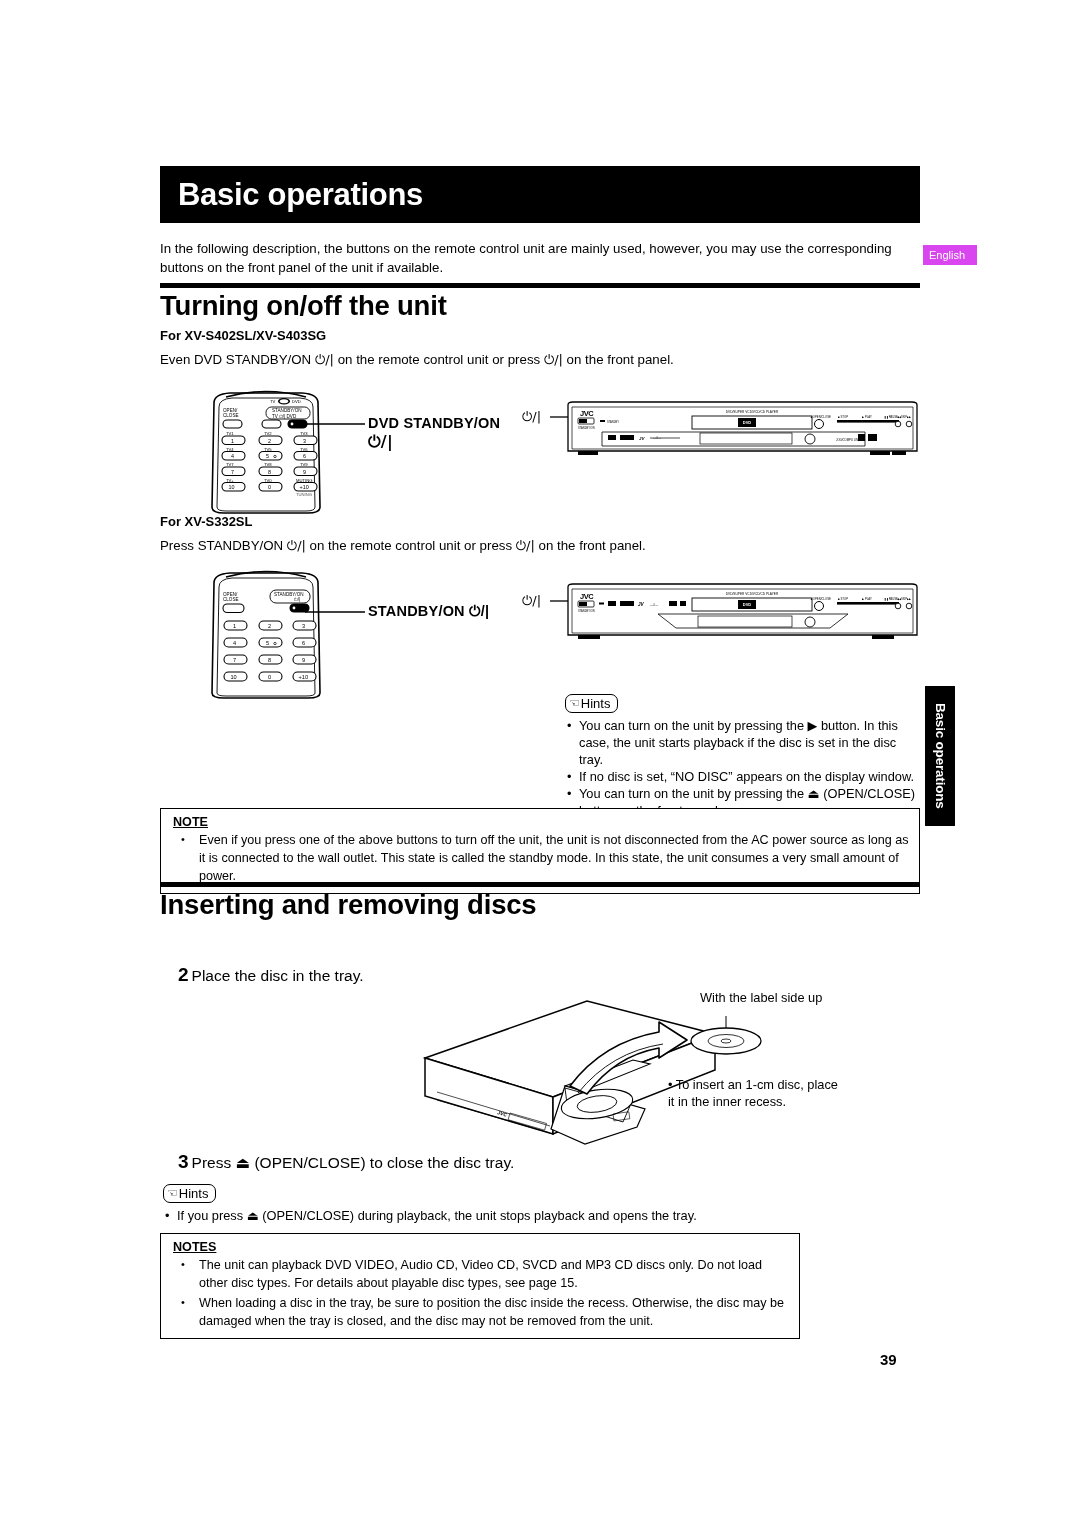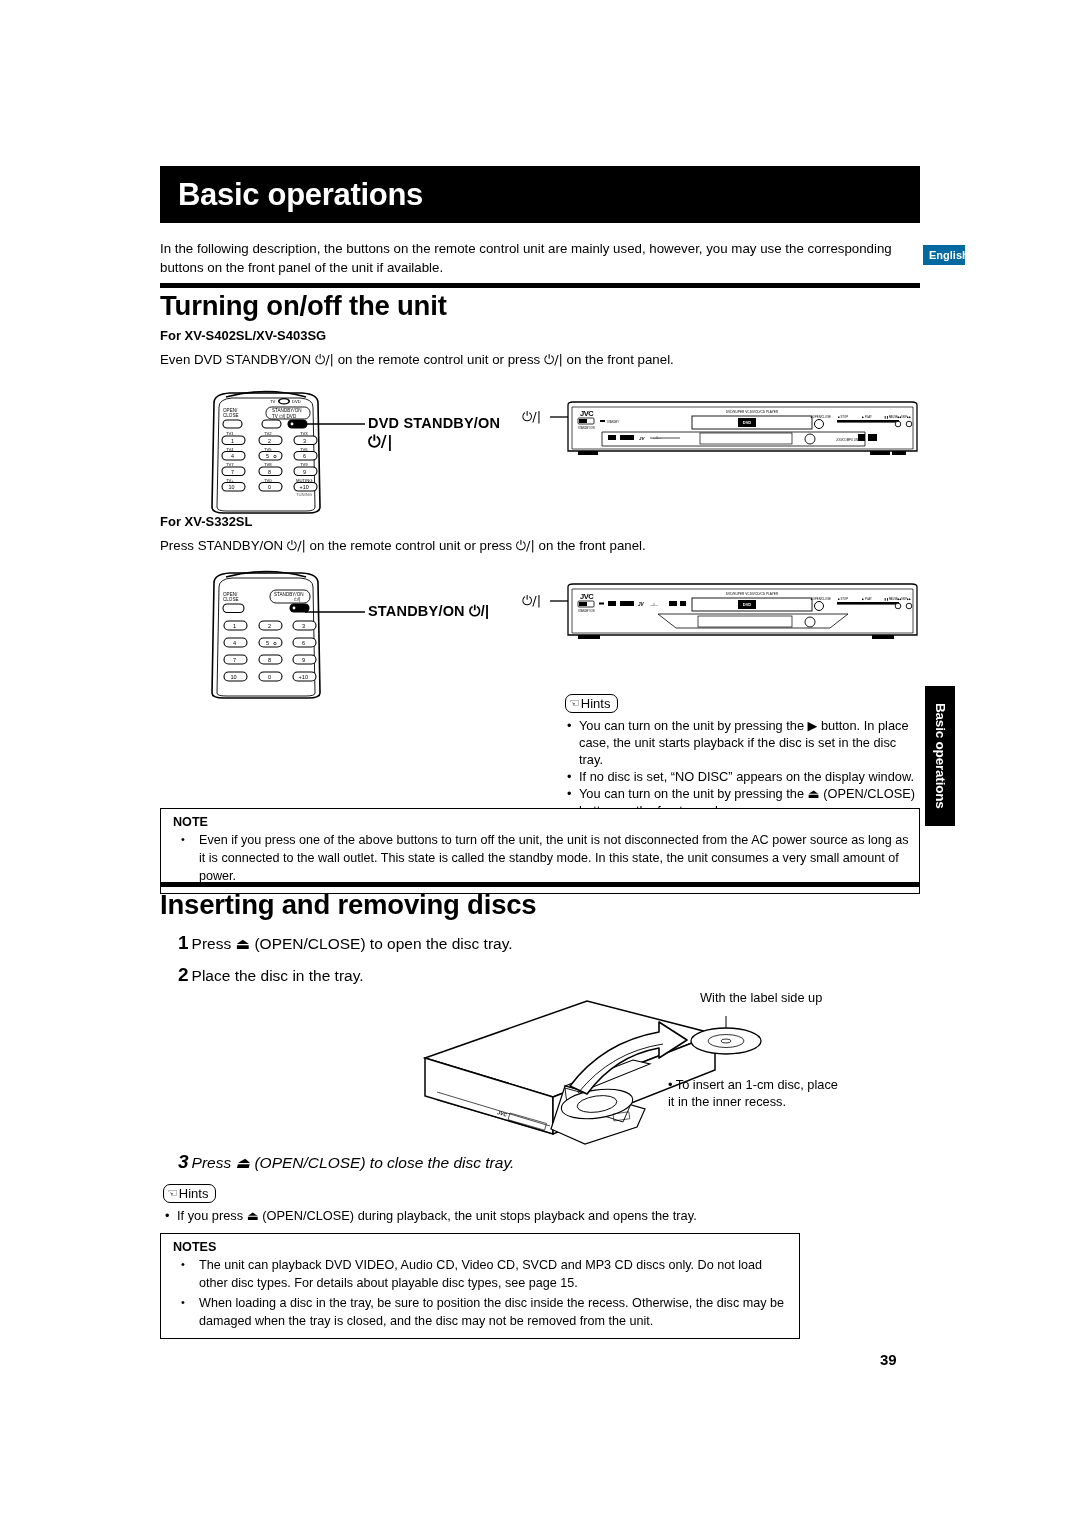--- a/index.html
+++ b/index.html
@@ -34,25 +34,25 @@
     font-weight: bold;
     letter-spacing: -0.3px;
     padding-left: 18px;
     font-family: "Liberation Sans", sans-serif;
   }
 
   
   .english-tab {
     position: absolute;
     left: 923px; top: 224px;
-    width: 42px; height: 20px;
-    background: #0369a1;
+    width: 54px; height: 20px;
+    background: #d946ef;
     color: #fff;
     font-size: 11px;
-    font-weight: bold;
+    font-weight: normal;
     display: flex;
     align-items: center;
     padding-left: 6px;
   }
 
   
   .intro {
     position: absolute;
     left: 160px; top: 218px;
     width: 740px;
@@ -138,20 +138,21 @@
   
   .note-box {
     position: absolute;
     border: 1.3px solid #000;
     background: #fff;
     padding: 6px 10px 8px 12px;
   }
   .note-title {
     font-size: 12.6px;
     font-weight: bold;
+    text-decoration: underline;
     margin-bottom: 2px;
   }
   .note-list {
     list-style: none;
     margin: 0; padding: 0;
   }
   .note-list li {
     position: relative;
     padding-left: 26px;
     font-size: 12.6px;
@@ -473,43 +474,40 @@
       <circle cx="290" cy="43" r="5" fill="#fff" stroke="#000" stroke-width="0.9"></circle>
     </svg>
   </div>
 
   <div style="position:absolute; left:565px; top:672px; width:350px;">
     <div class="hints-tag">
       <span class="hand">☜</span>
         <span>Hints</span>
     </div>
     <ul class="hints-list">
-      <li>You can turn on the unit by pressing the ▶ button. In place case, the unit starts playback if the disc is set in the disc tray.</li>
+      <li>You can turn on the unit by pressing the ▶ button. In this case, the unit starts playback if the disc is set in the disc tray.</li>
       <li>If no disc is set, “NO DISC” appears on the display window.</li>
       <li>You can turn on the unit by pressing the ⏏ (OPEN/CLOSE) button on the front panel.</li>
     </ul>
   </div>
 
   <div class="side-tab">
     <span>Basic operations</span>
   </div>
 
   <div class="note-box" style="left:160px; top:787px; width:760px;">
     <div class="note-title">NOTE</div>
     <ul class="note-list">
       <li>Even if you press one of the above buttons to turn off the unit, the unit is not disconnected from the AC power source as long as it is connected to the wall outlet. This state is called the standby mode.  In this state, the unit consumes a very small amount of power.</li>
     </ul>
   </div>
 
   <div class="sec-rule" style="top:861px;"></div>
   <div class="sec-heading" style="top:868px;">Inserting and removing discs</div>
 
-  <div class="step" style="top:911px;">
-    <span class="num">1</span><span>Press ⏏ (OPEN/CLOSE) to open the disc tray.</span>
-  </div>
   <div class="step" style="top:943px;text-align:right;">
     <span class="num">2</span><span>Place the disc in the tray.</span>
   </div>
 
   <div class="ill" style="left:415px; top:975px;">
     <svg width="310" height="150" viewBox="0 0 310 150">
 
       <path d="M10 62 L172 5 L300 38 L138 101 Z" fill="#fff" stroke="#000" stroke-width="1.5"></path>
 
       <path d="M10 62 L138 101 L138 138 L10 100 Z" fill="#fff" stroke="#000" stroke-width="1.5"></path>
@@ -542,21 +540,21 @@
       <line x1="40" y1="0" x2="40" y2="18" stroke="#000" stroke-width="1"></line>
       <ellipse cx="40" cy="25" rx="35" ry="13" fill="#fff" stroke="#000" stroke-width="1.3"></ellipse>
       <ellipse cx="40" cy="25" rx="18" ry="6.5" fill="#fff" stroke="#000" stroke-width="0.8"></ellipse>
       <ellipse cx="40" cy="25" rx="5" ry="2" fill="#fff" stroke="#000" stroke-width="0.8"></ellipse>
     </svg>
   </div>
   <div class="fig-label" style="left:700px; top:968px;">With the label side up</div>
   <div class="fig-label" style="left:668px; top:1055px; width:200px; white-space:pre-line;">• To insert an 1-cm disc, place
   it in the inner recess.</div>
 
-  <div class="step" style="top:1130px;font-style:italic;">
+  <div class="step" style="top:1130px;">
     <span class="num">3</span><span>Press ⏏ (OPEN/CLOSE) to close the disc tray.</span>
   </div>
 
   <div style="position:absolute; left:163px; top:1162px; width:740px;">
     <div class="hints-tag">
       <span class="hand">☜</span>
         <span>Hints</span>
     </div>
     <ul class="hints-list">
       <li>If you press ⏏ (OPEN/CLOSE) during playback, the unit stops playback and opens the tray.</li>

